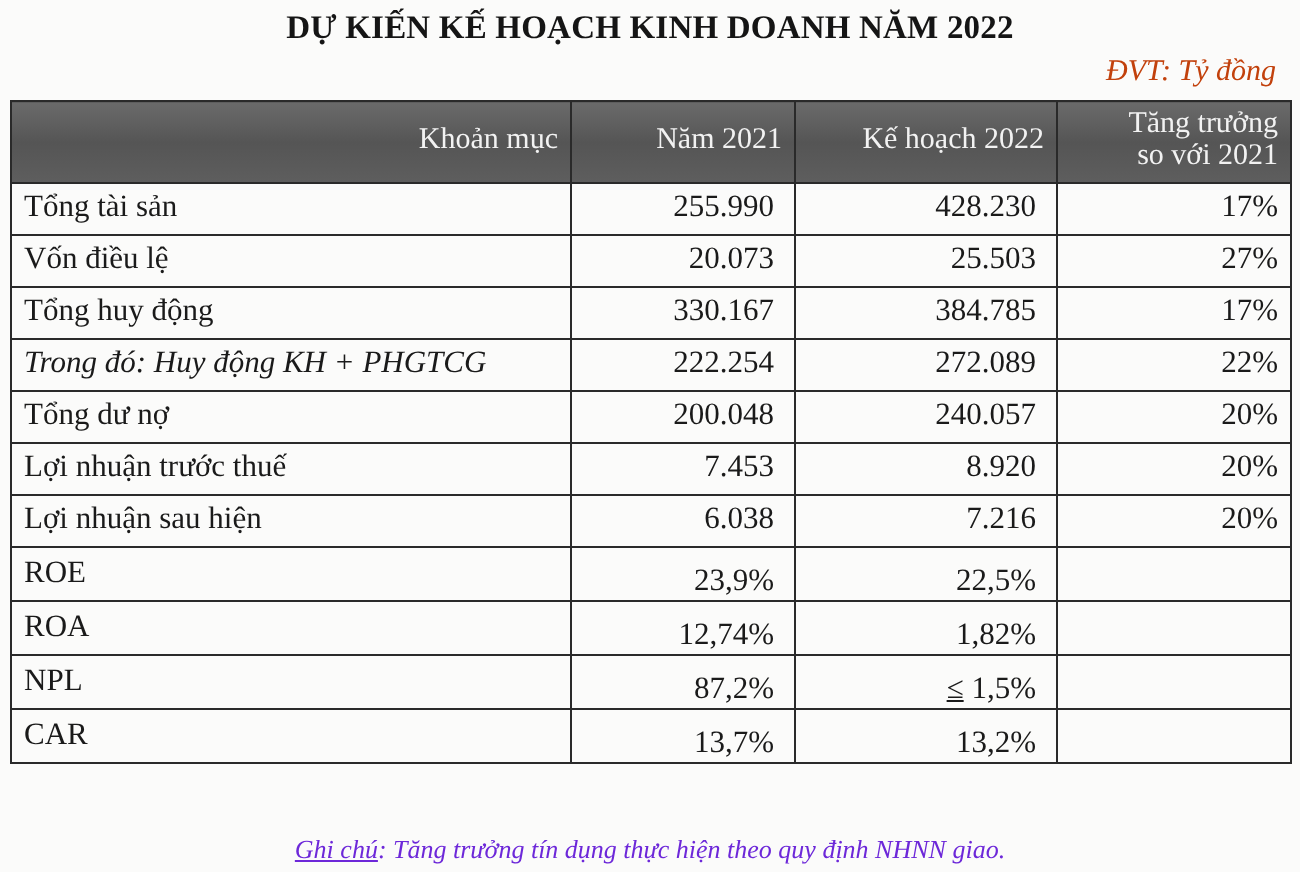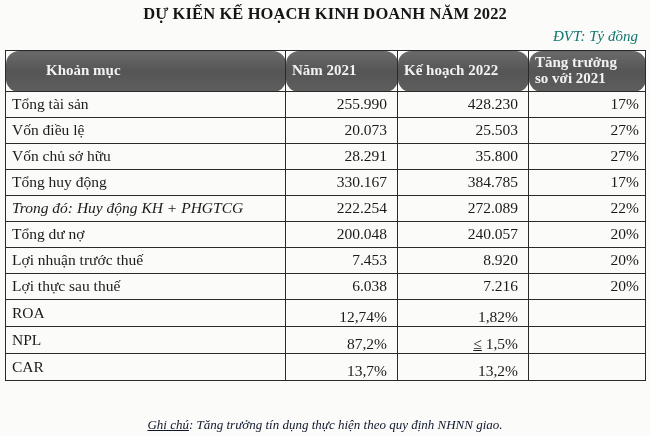--- a/index.html
+++ b/index.html
@@ -26,45 +26,44 @@
       font-size: 16.5px;
       letter-spacing: 0.1px;
       color: #151515;
     }
     .unit {
       position: absolute;
       top: 28px;
       right: 12px;
       font-style: italic;
       font-size: 15px;
-      color: #0f766e;
+      color: #c2410c;
     }
     table.plan {
       position: absolute;
       top: 50px;
       left: 5px;
       width: 640px;
       border-collapse: collapse;
       table-layout: fixed;
       font-size: 15.5px;
     }
     table.plan th, table.plan td {
       border: 1.5px solid #2a2a2a;
       padding: 0 6px;
       line-height: 1.05;
     }
     table.plan thead th {
       background: #5c5c5c;
       background-image: linear-gradient(180deg, #6a6a6a 0%, #555 50%, #5e5e5e 100%);
       color: #f2f2f2;
-      font-weight: bold;
+      font-weight: normal;
       height: 40px;
-      text-align: left;
+      text-align: right;
       font-size: 15px;
-      border-radius: 13px;
     }
     table.plan thead th.col-item {
       padding-left: 40px;
     }
     table.plan tbody td {
       height: 25px;
     }
     table.plan tbody td.label {
       text-align: left;
       padding-left: 6px;
@@ -84,21 +83,21 @@
     }
     .italic { font-style: italic; }
     .note {
       position: absolute;
       top: 417px;
       left: 0;
       width: 650px;
       text-align: center;
       font-style: italic;
       font-size: 13px;
-      color: #0f172a;
+      color: #6d28d9;
     }
     .note .note-label { text-decoration: underline; }
     .leq { text-decoration: underline; }
   </style>
 </head>
 <body>
 
 <div class="title">DỰ KIẾN KẾ HOẠCH KINH DOANH NĂM 2022</div>
 <div class="unit">ĐVT: Tỷ đồng</div>
 
@@ -127,26 +126,20 @@
       <td class="num">428.230</td>
       <td class="growth">17%</td>
     </tr>
     <tr>
       <td class="label">Vốn điều lệ</td>
       <td class="num">20.073</td>
       <td class="num">25.503</td>
       <td class="growth">27%</td>
     </tr>
     <tr>
-      <td class="label">Vốn chủ sở hữu</td>
-      <td class="num">28.291</td>
-      <td class="num">35.800</td>
-      <td class="growth">27%</td>
-    </tr>
-    <tr>
       <td class="label">Tổng huy động</td>
       <td class="num">330.167</td>
       <td class="num">384.785</td>
       <td class="growth">17%</td>
     </tr>
     <tr>
       <td class="label italic">Trong đó: Huy động KH + PHGTCG</td>
       <td class="num">222.254</td>
       <td class="num">272.089</td>
       <td class="growth">22%</td>
@@ -157,24 +150,30 @@
       <td class="num">240.057</td>
       <td class="growth">20%</td>
     </tr>
     <tr>
       <td class="label">Lợi nhuận trước thuế</td>
       <td class="num">7.453</td>
       <td class="num">8.920</td>
       <td class="growth">20%</td>
     </tr>
     <tr>
-      <td class="label">Lợi thực sau thuế</td>
+      <td class="label">Lợi nhuận sau hiện</td>
       <td class="num">6.038</td>
       <td class="num">7.216</td>
       <td class="growth">20%</td>
+    </tr>
+    <tr>
+      <td class="label">ROE</td>
+      <td class="num low">23,9%</td>
+      <td class="num low">22,5%</td>
+      <td class="growth"></td>
     </tr>
     <tr>
       <td class="label">ROA</td>
       <td class="num low">12,74%</td>
       <td class="num low">1,82%</td>
       <td class="growth"></td>
     </tr>
     <tr>
       <td class="label">NPL</td>
       <td class="num low">87,2%</td>

